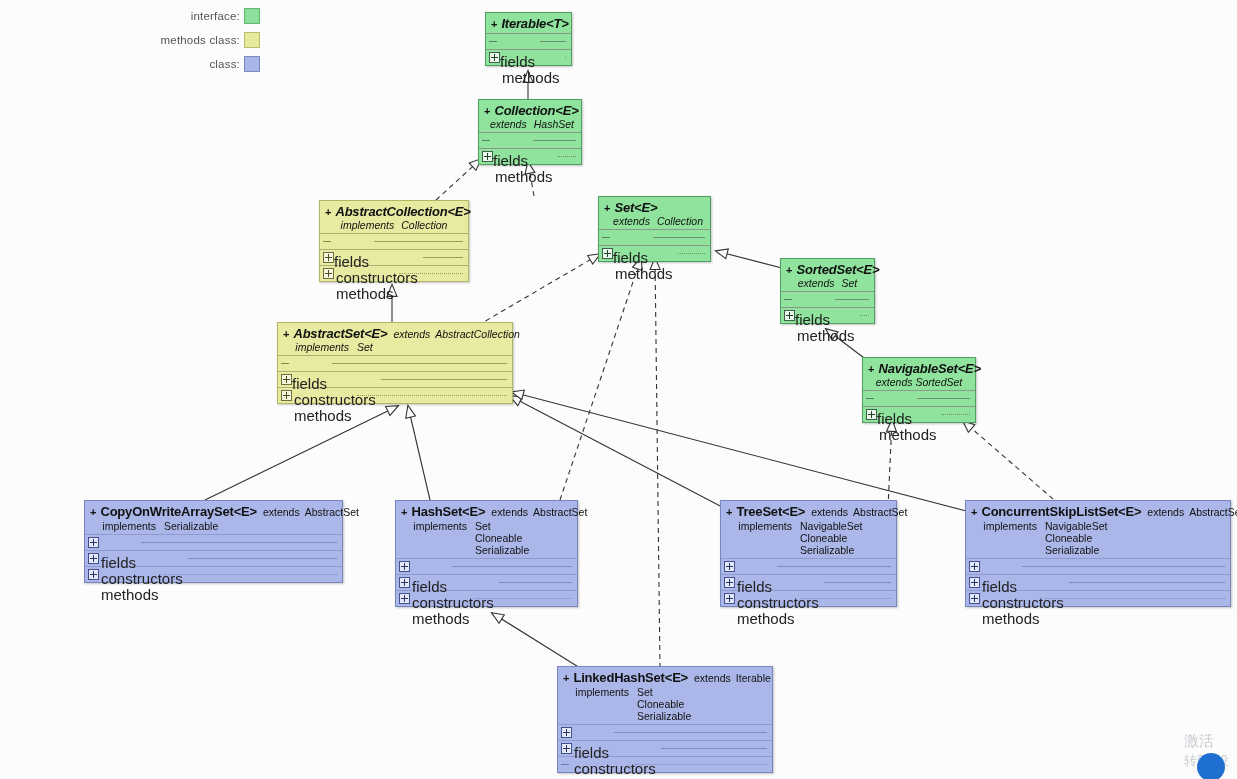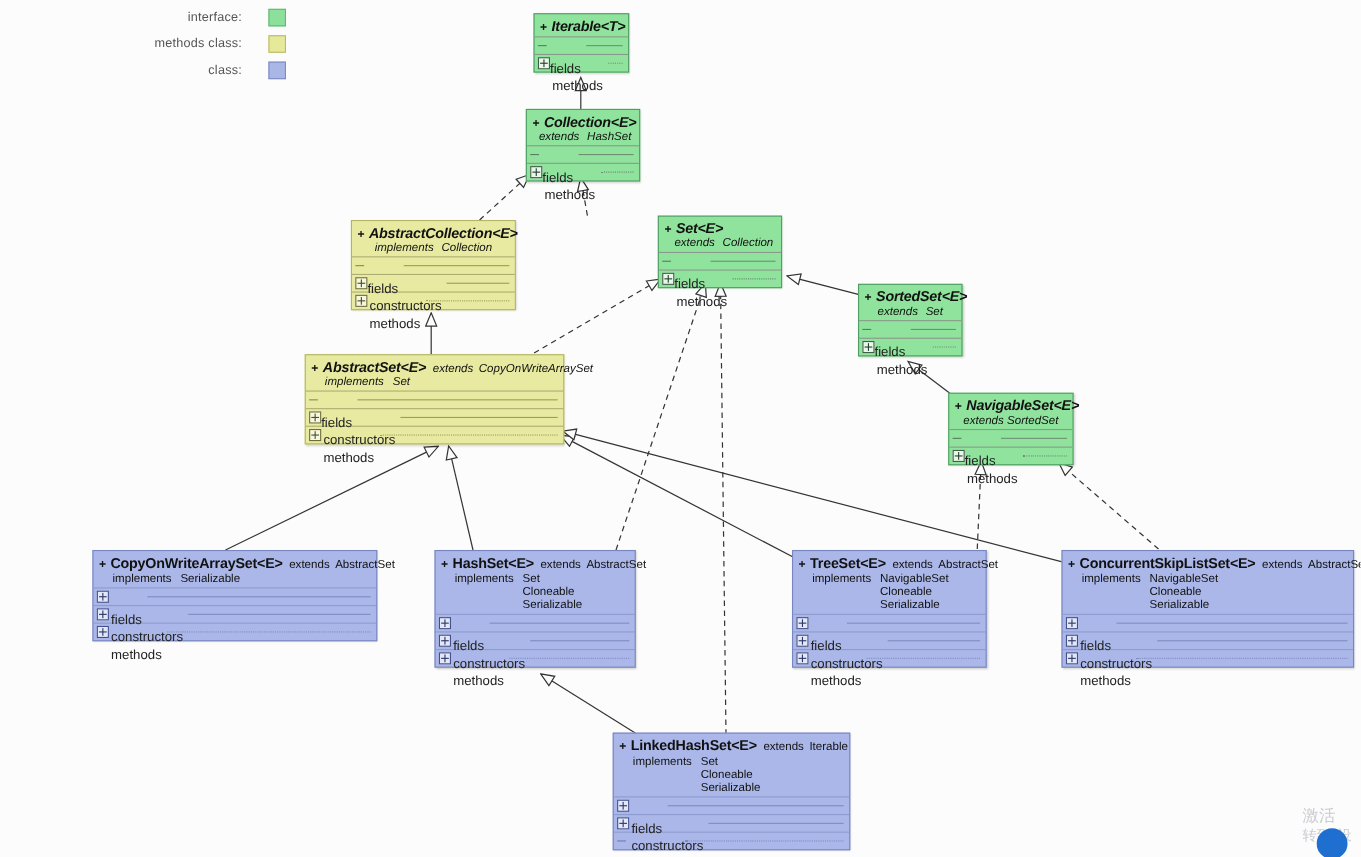--- a/index.html
+++ b/index.html
@@ -3,21 +3,21 @@
 <meta charset="utf-8">
 <style>
   html,body{margin:0;padding:0;background:#fcfcfc;}
   body{font-family:"Liberation Sans","DejaVu Sans",sans-serif;}
   #canvas{position:relative;width:1237px;height:779px;background:#fcfcfc;overflow:hidden;}
   #edges{position:absolute;left:0;top:0;width:1237px;height:779px;}
 
   
   .legend{position:absolute;left:70px;top:6px;width:190px;}
   .legend-row{display:flex;align-items:center;justify-content:flex-end;height:20px;margin-bottom:4px;}
-  .legend-label{font-size:11.5px;color:#555;margin-right:24px;letter-spacing:.2px;text-align:right;}
+  .legend-label{font-size:11.5px;color:#555;margin-right:4px;letter-spacing:.2px;text-align:right;}
   .legend-swatch{width:14px;height:14px;border:1px solid #9aa;}
   .sw-interface{background:#8ce09b;border-color:#63b877;}
   .sw-abstract{background:#e6e89a;border-color:#b9bb6d;}
   .sw-class{background:#a9b6e6;border-color:#7d8cc4;}
 
   
   .node{position:absolute;box-sizing:border-box;border:1px solid #7f9a82;
         box-shadow:1px 1px 2px rgba(0,0,0,.22);}
   .node.iface{background:#8fe39d;border-color:#4f9e63;}
   .node.abs{background:#e7eaa0;border-color:#b2b564;}
@@ -33,21 +33,21 @@
   .impl-block{margin-top:1px;}
   .impl-line{display:flex;white-space:nowrap;font-size:10.5px;font-style:italic;color:#111;}
   .node.cls .impl-line{font-style:normal;}
   .impl-key{width:66px;text-align:right;margin-right:8px;}
 
   .sep{height:1px;background:#8a9a8a;margin:0;}
   .node.abs .sep{background:#aeae72;}
   .node.cls .sep{background:#8e9bd0;}
 
   .row{display:flex;align-items:center;height:15px;padding:0 2px 0 3px;position:relative;}
-  .row .lbl{font-size:12px;color:#222;margin-left:2px;white-space:nowrap;margin-top:40px;}
+  .row .lbl{font-size:15px;color:#222;margin-left:2px;white-space:nowrap;margin-top:40px;}
   .row .rule{flex:1;height:0;border-top:1px solid #6f8f74;margin-left:5px;margin-right:3px;}
   .node.abs .row .rule{border-top-color:#9c9c5e;}
   .node.cls .row .rule{border-top-color:#7f8cc2;}
   .row.dotted .rule{border-top-style:dotted;}
   .toggle{width:9px;height:9px;border:1px solid #3d5f45;background:#e9f7ea;
           position:relative;flex:0 0 auto;}
   .node.abs .toggle{border-color:#6e6e3c;background:#f6f7df;}
   .node.cls .toggle{border-color:#44508c;background:#e3e8f8;}
   .toggle::before{content:"";position:absolute;left:1px;top:3.5px;width:7px;height:1px;background:#24402b;}
   .node.abs .toggle::before{background:#4d4d24;}
@@ -268,21 +268,21 @@
       <span class="rule"></span>
     </div>
   </div>
 
   <div class="node abs" style="left:277px;top:322px;width:236px;">
     <div class="hdr">
       <div class="title-line">
         <span class="plus">+</span>
         <span class="cname">AbstractSet&lt;E&gt;</span>
         <span class="ext">extends</span>
-        <span class="ext" style="margin-left:5px;">CopyOnWriteArraySet</span>
+        <span class="ext" style="margin-left:5px;">AbstractCollection</span>
       </div>
       <div class="impl-line">
         <span class="impl-key">implements</span>
         <span>Set</span>
       </div>
     </div>
     <div class="sep"></div>
     <div class="row">
       <span class="dash"></span>
       <span class="lbl">fields</span>

